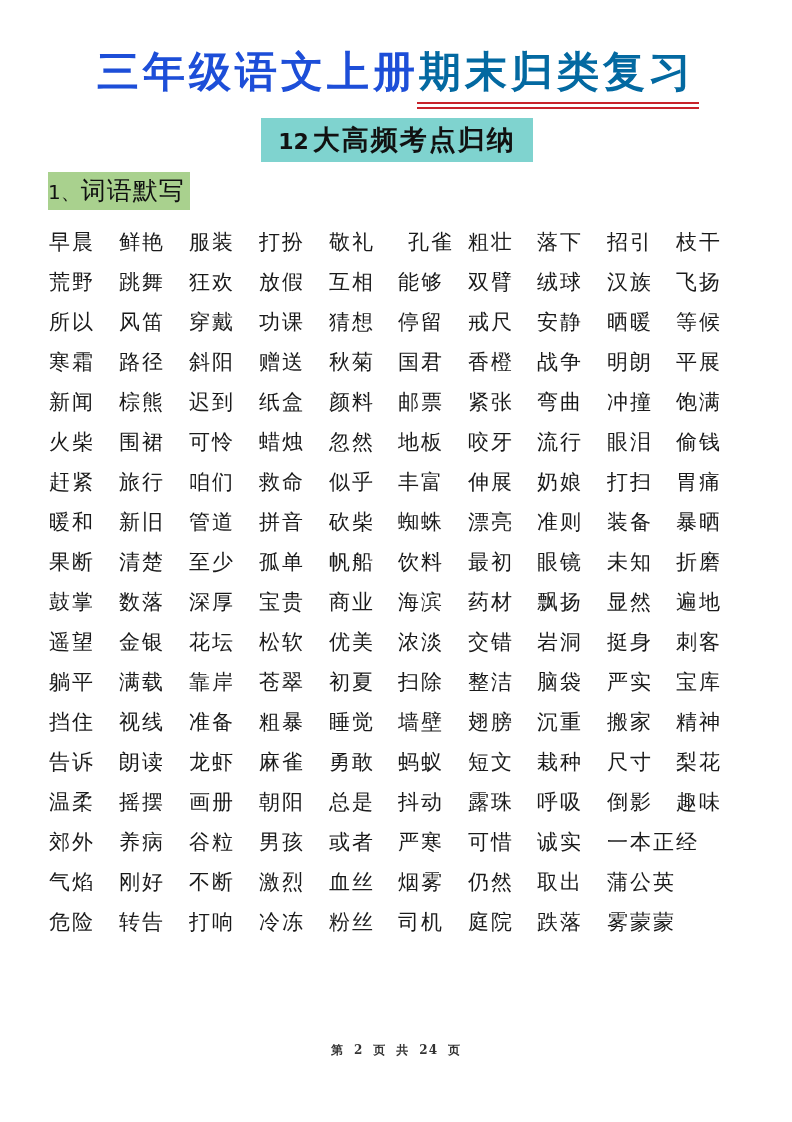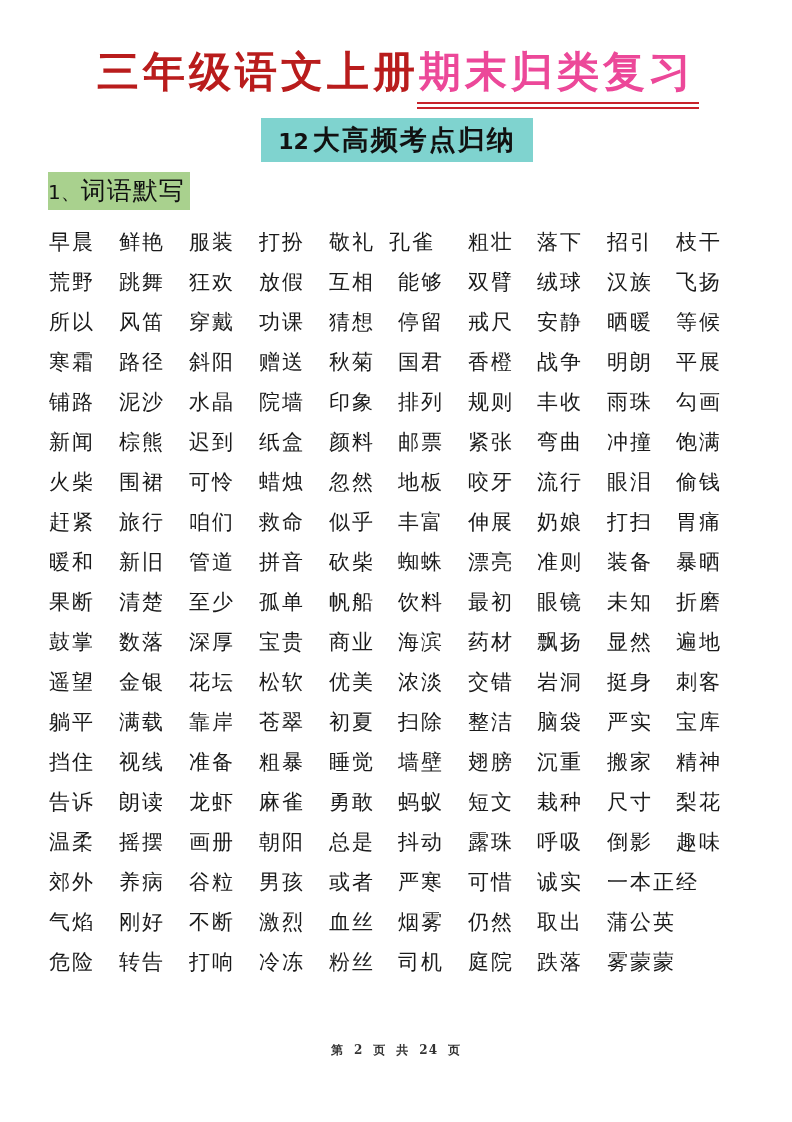--- a/index.html
+++ b/index.html
@@ -30,24 +30,24 @@
       width: 792px;
       text-align: center;
       white-space: nowrap;
       font-family: "DejaVu Serif", serif;
       font-weight: bold;
       font-size: 42px;
       line-height: 56px;
       letter-spacing: 4px;
     }
     .title .black {
-      color: #b91c1c;
+      color: #1d4ed8;
     }
     .title .red {
-      color: #ec4899;
+      color: #0369a1;
       position: relative;
       display: inline-block;
       padding-bottom: 2px;
     }
     .title .red .uline1,
     .title .red .uline2 {
       position: absolute;
       left: -2px;
       right: -4px;
       height: 2px;
@@ -158,21 +158,21 @@
     <span class="idx">1、</span><span>词语默写</span>
   </div>
 
   <div class="word-grid" id="word-grid">
       <div class="word-row">
         <span class="word" style="left: 0px;">早晨</span>
         <span class="word" style="left: 70px;">鲜艳</span>
         <span class="word" style="left: 140px;">服装</span>
         <span class="word" style="left: 210px;">打扮</span>
         <span class="word" style="left: 280px;">敬礼</span>
-        <span class="word" style="left: 340px;">孔雀</span>
+        <span class="word" style="left: 359px;">孔雀</span>
         <span class="word" style="left: 419px;">粗壮</span>
         <span class="word" style="left: 488px;">落下</span>
         <span class="word" style="left: 558px;">招引</span>
         <span class="word" style="left: 627px;">枝干</span>
       </div>
       <div class="word-row">
         <span class="word" style="left: 0px;">荒野</span>
         <span class="word" style="left: 70px;">跳舞</span>
         <span class="word" style="left: 140px;">狂欢</span>
         <span class="word" style="left: 210px;">放假</span>
@@ -201,32 +201,20 @@
         <span class="word" style="left: 140px;">斜阳</span>
         <span class="word" style="left: 210px;">赠送</span>
         <span class="word" style="left: 280px;">秋菊</span>
         <span class="word" style="left: 349px;">国君</span>
         <span class="word" style="left: 419px;">香橙</span>
         <span class="word" style="left: 488px;">战争</span>
         <span class="word" style="left: 558px;">明朗</span>
         <span class="word" style="left: 627px;">平展</span>
       </div>
       <div class="word-row">
-        <span class="word" style="left: 0px;">铺路</span>
-        <span class="word" style="left: 70px;">泥沙</span>
-        <span class="word" style="left: 140px;">水晶</span>
-        <span class="word" style="left: 210px;">院墙</span>
-        <span class="word" style="left: 280px;">印象</span>
-        <span class="word" style="left: 349px;">排列</span>
-        <span class="word" style="left: 419px;">规则</span>
-        <span class="word" style="left: 488px;">丰收</span>
-        <span class="word" style="left: 558px;">雨珠</span>
-        <span class="word" style="left: 627px;">勾画</span>
-      </div>
-      <div class="word-row">
         <span class="word" style="left: 0px;">新闻</span>
         <span class="word" style="left: 70px;">棕熊</span>
         <span class="word" style="left: 140px;">迟到</span>
         <span class="word" style="left: 210px;">纸盒</span>
         <span class="word" style="left: 280px;">颜料</span>
         <span class="word" style="left: 349px;">邮票</span>
         <span class="word" style="left: 419px;">紧张</span>
         <span class="word" style="left: 488px;">弯曲</span>
         <span class="word" style="left: 558px;">冲撞</span>
         <span class="word" style="left: 627px;">饱满</span>

